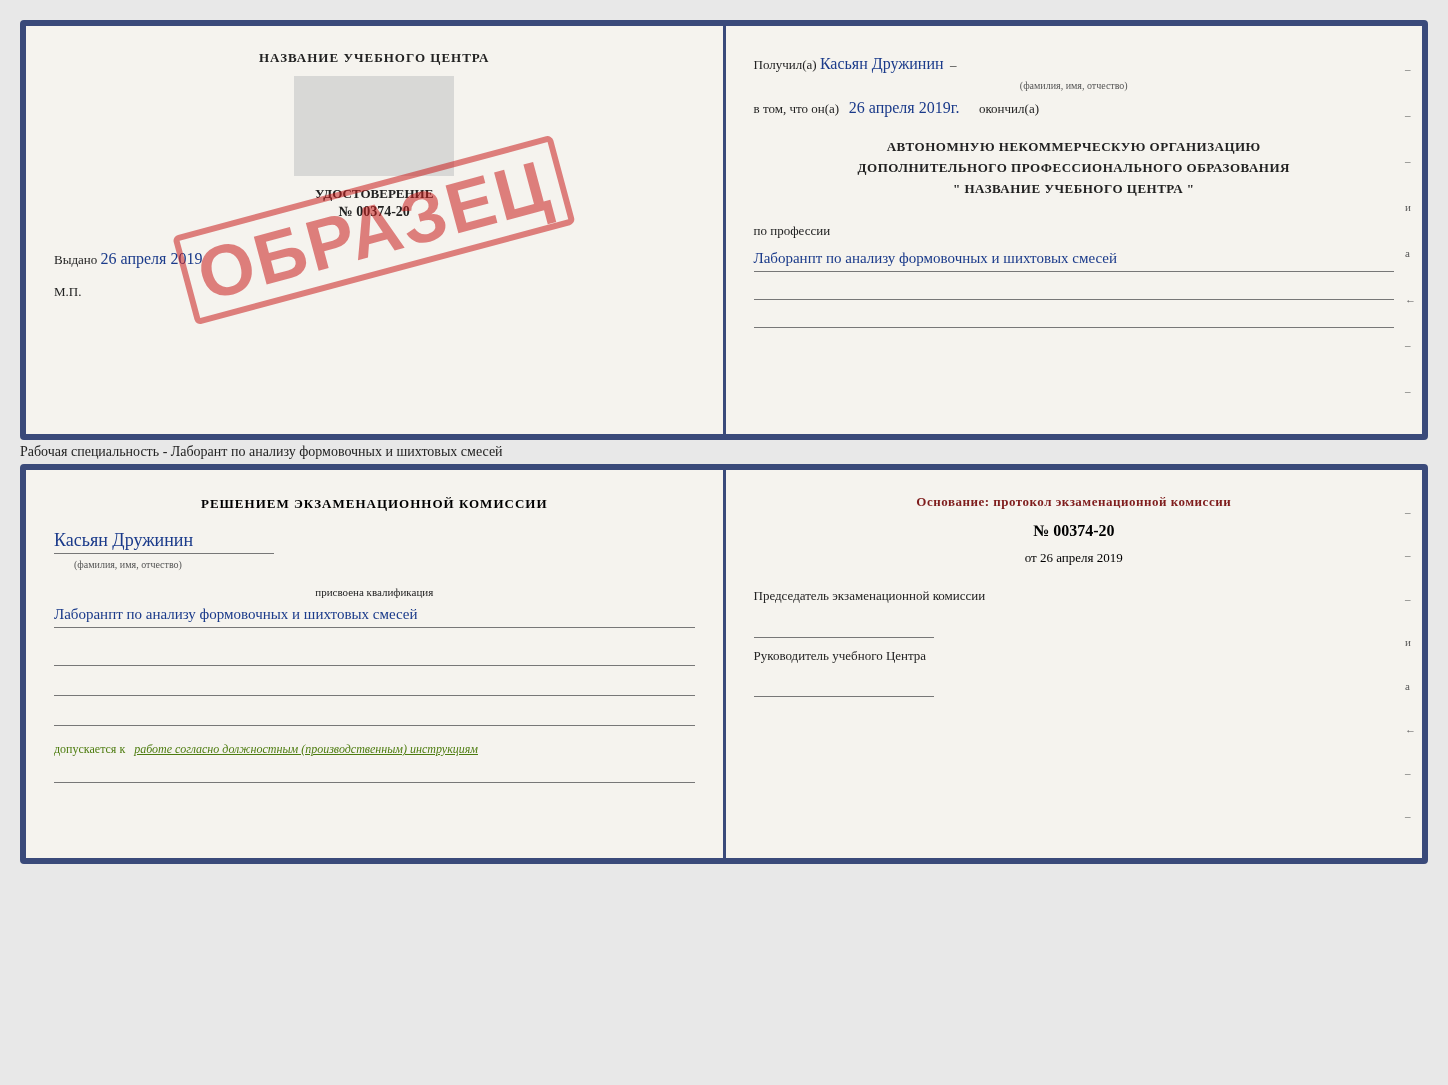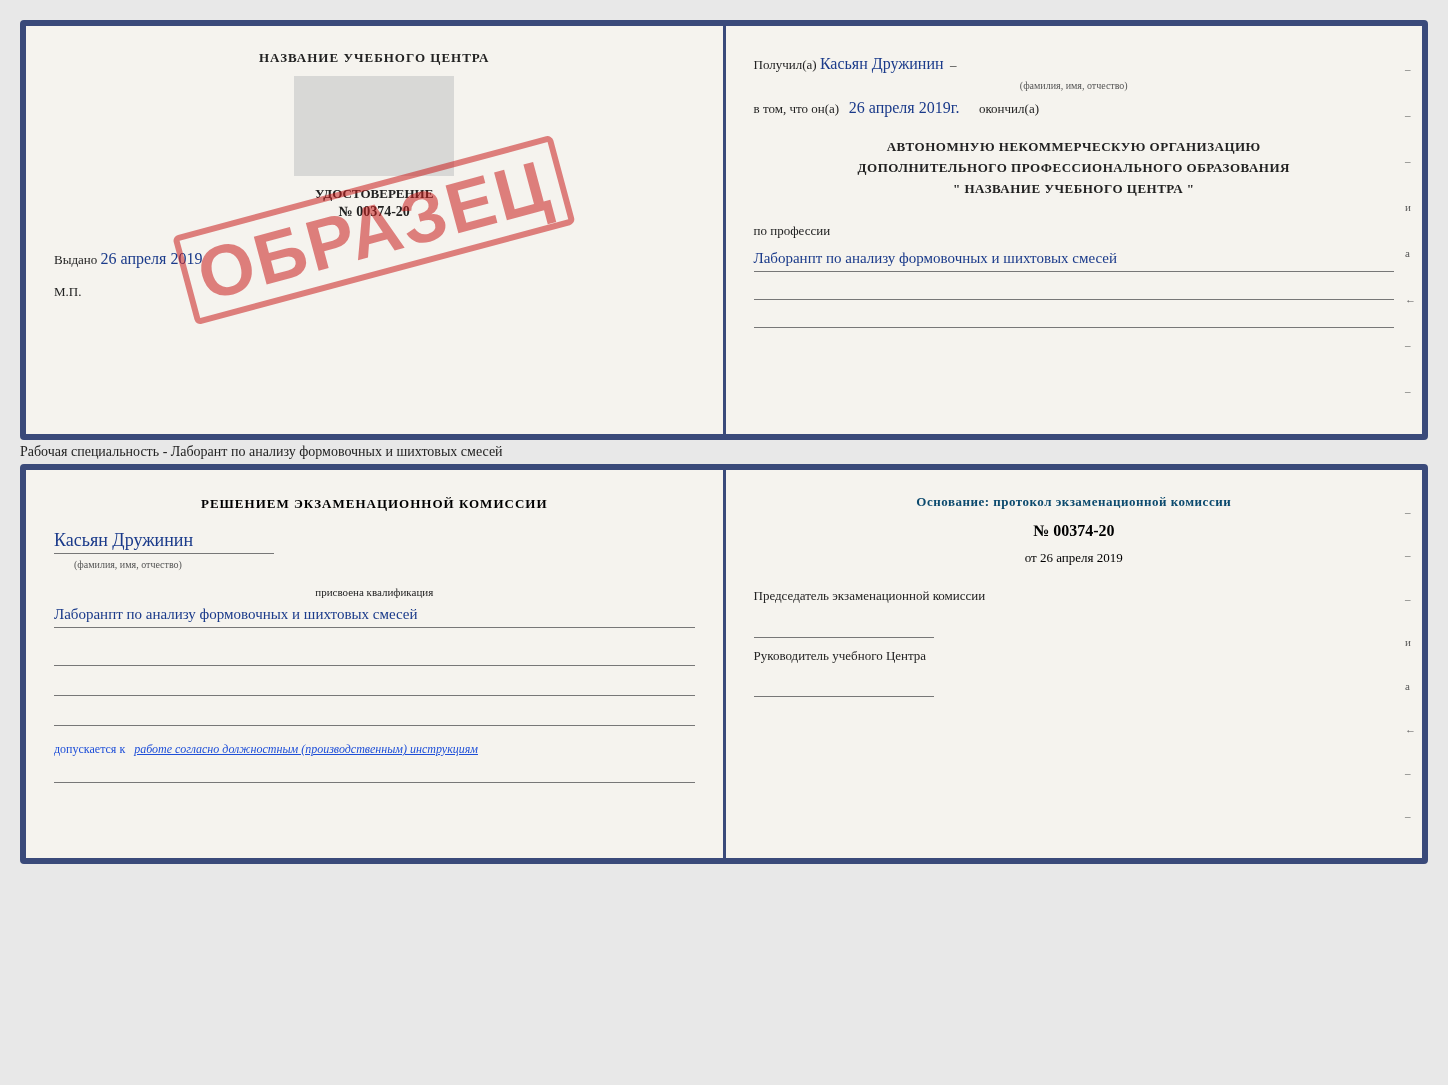--- a/index.html
+++ b/index.html
@@ -232,38 +232,38 @@
 
     .bottom-lines .line-row {
       border-bottom: 1px solid #777;
       margin-bottom: 12px;
       height: 18px;
     }
 
     .допускается-block {
       margin-top: 16px;
       font-size: 12px;
-      color: #1d4ed8;
+      color: #4d7c0f;
     }
 
     .italic-underline {
       font-style: italic;
       text-decoration: underline;
     }
 
     .bottom-line-row {
       border-bottom: 1px solid #777;
       margin-top: 8px;
       height: 18px;
     }
 
     
     .osnование-block {
       font-size: 13px;
-      color: #0c4a6e;
+      color: #7f1d1d;
       font-weight: bold;
       letter-spacing: 0.5px;
       text-align: center;
       margin-bottom: 12px;
     }
 
     .protocol-number {
       font-size: 16px;
       font-weight: bold;
       text-align: center;

